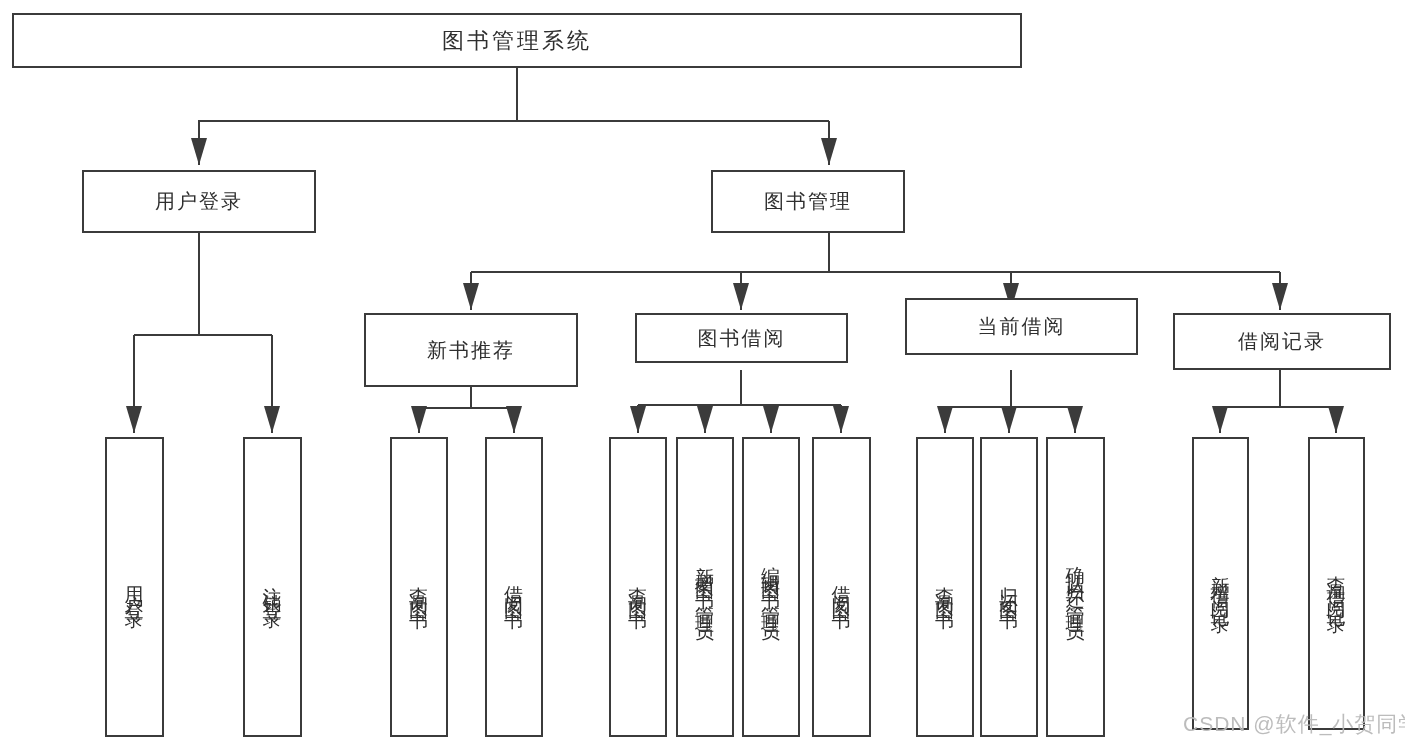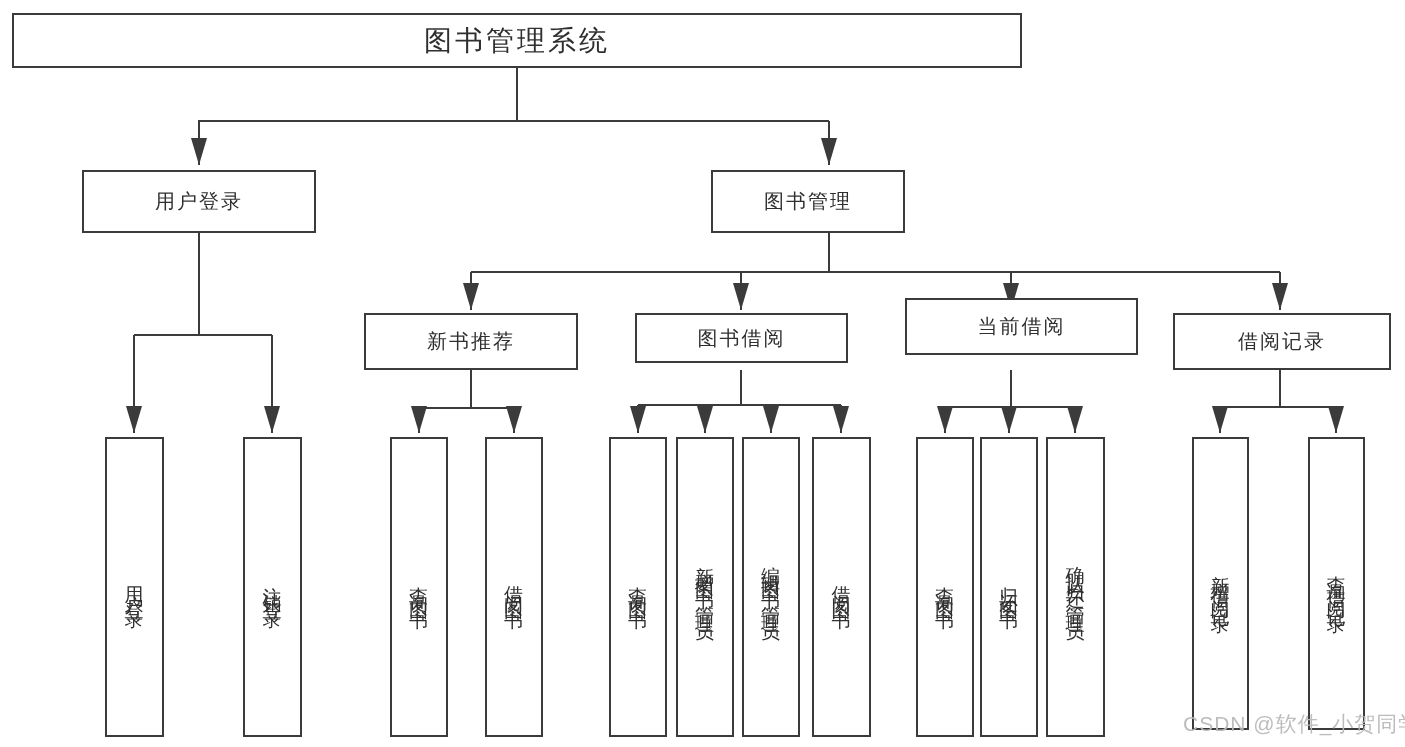--- a/index.html
+++ b/index.html
@@ -25,21 +25,21 @@
     position: absolute;
     background: #ffffff;
     border: 2px solid #3b3b3b;
     display: flex;
     align-items: center;
     justify-content: center;
     z-index: 2;
     color: #2f2f2f;
   }
   .root-node {
-    font-size: 28px;
+    font-size: 22px;
     letter-spacing: 3px;
   }
   .h-node {
     font-size: 20px;
     letter-spacing: 2px;
   }
   .leaf-node > span {
     writing-mode: vertical-rl;
     text-orientation: mixed;
     font-size: 19px;
@@ -111,21 +111,21 @@
       <path d="M1220 407 V433" marker-end="url(#arw)"></path>
       <path d="M1336 407 V433" marker-end="url(#arw)"></path>
     </g>
   </svg>
 
   <div class="node root-node" style="left:12px; top:13px; width:1010px; height:55px;">图书管理系统</div>
 
   <div class="node h-node" style="left:82px; top:170px; width:234px; height:63px;">用户登录</div>
   <div class="node h-node" style="left:711px; top:170px; width:194px; height:63px;">图书管理</div>
 
-  <div class="node h-node" style="left:364px; top:313px; width:214px; height:57px;">新书推荐</div>
+  <div class="node h-node" style="left:364px; top:313px; width:214px; height:74px;">新书推荐</div>
   <div class="node h-node" style="left:635px; top:313px; width:213px; height:50px;">图书借阅</div>
   <div class="node h-node" style="left:905px; top:298px; width:233px; height:57px;">当前借阅</div>
   <div class="node h-node" style="left:1173px; top:313px; width:218px; height:57px;">借阅记录</div>
 
   <div class="node leaf-node" style="left:105px; top:437px; width:59px; height:300px;">
     <span>用户登录</span>
   </div>
   <div class="node leaf-node" style="left:243px; top:437px; width:59px; height:300px;">
     <span>注销登录</span>
   </div>

